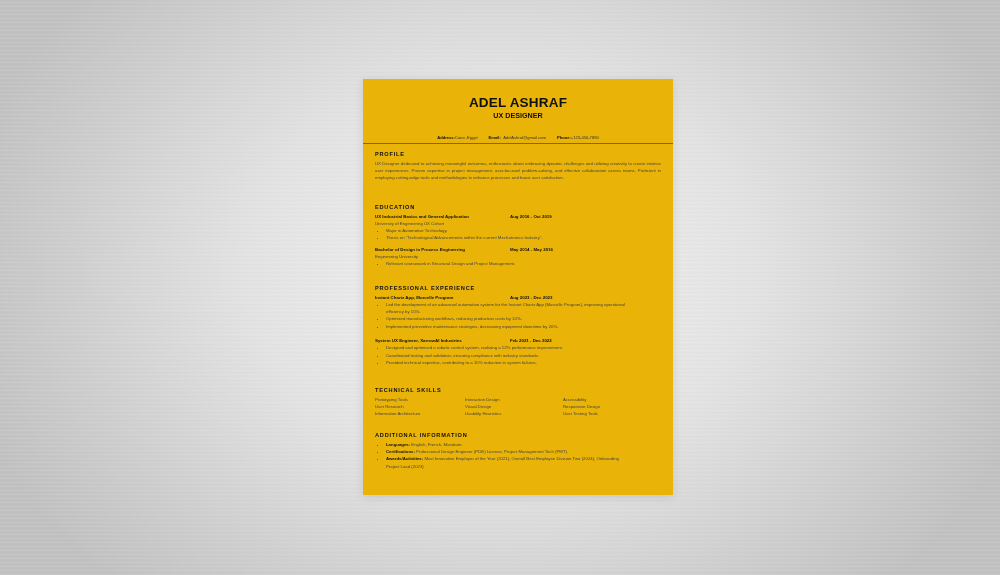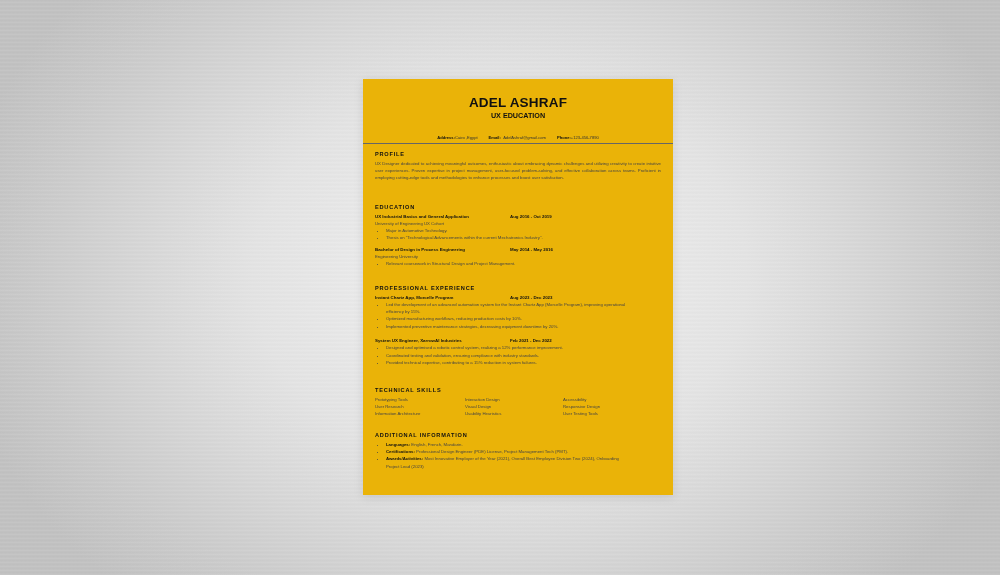--- a/index.html
+++ b/index.html
@@ -55,21 +55,21 @@
     display:grid; grid-template-columns:90px 98px 90px;
     font-size:4.3px; color:#444; line-height:7.4px;
   }
   li b { color:#111; font-weight:700; }
 </style>
 </head>
 <body>
 
 <div class="page">
   <div class="name">ADEL ASHRAF</div>
-  <div class="role">UX EDUCATION</div>
+  <div class="role">UX DESIGNER</div>
 
   <div class="contact">
     <span><b>Address:</b><span>Cairo ,Egypt</span></span>
     <span><b>Email:</b>&nbsp;&nbsp;<span>AdelAshraf@gmail.com</span></span>
     <span><b>Phone:</b><span>+123-456-7890</span></span>
   </div>
   <div class="rule"></div>
 
   <div class="sec" style="top:72px;">
     <div class="sec-title">PROFILE</div>

